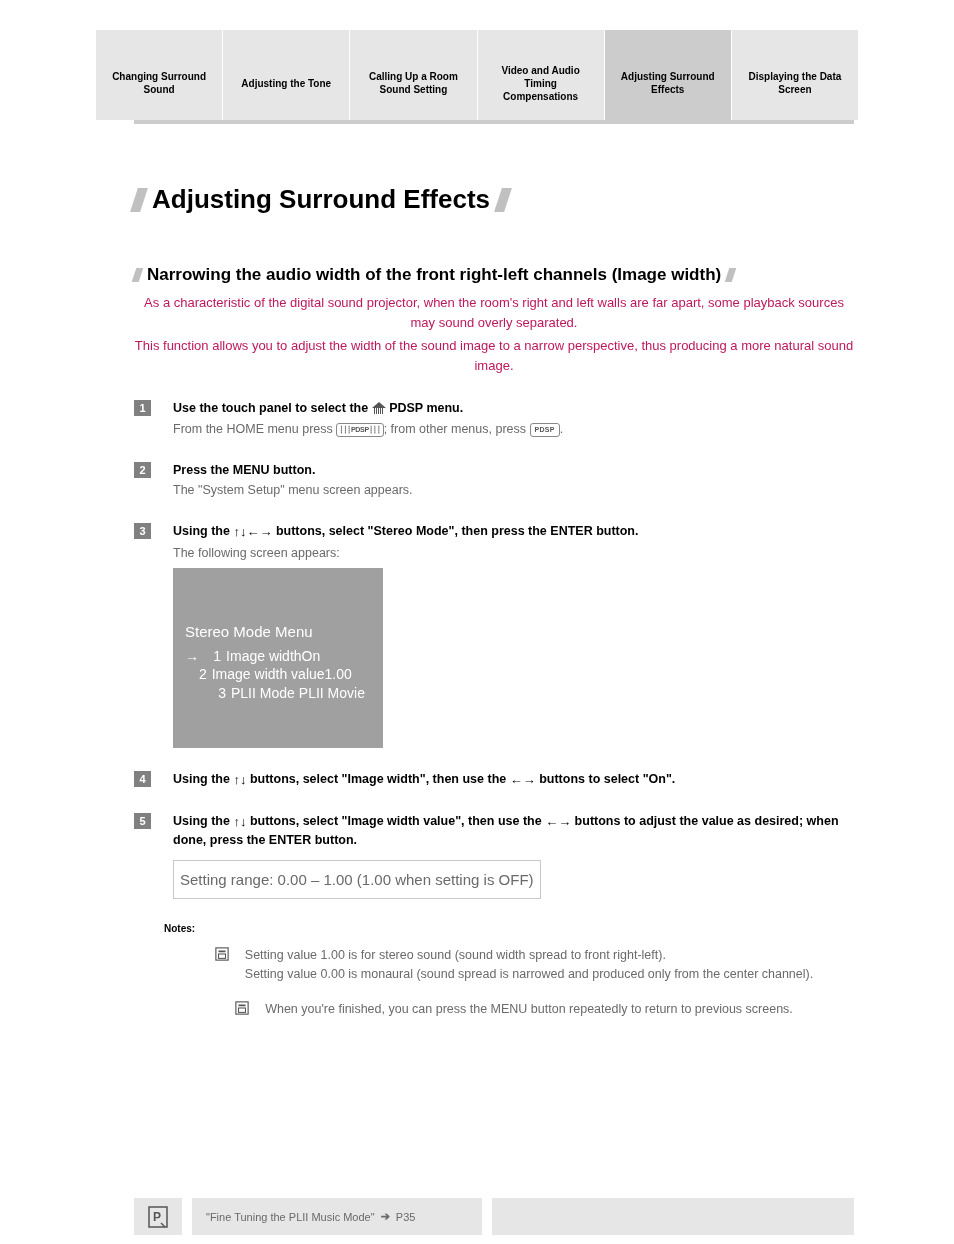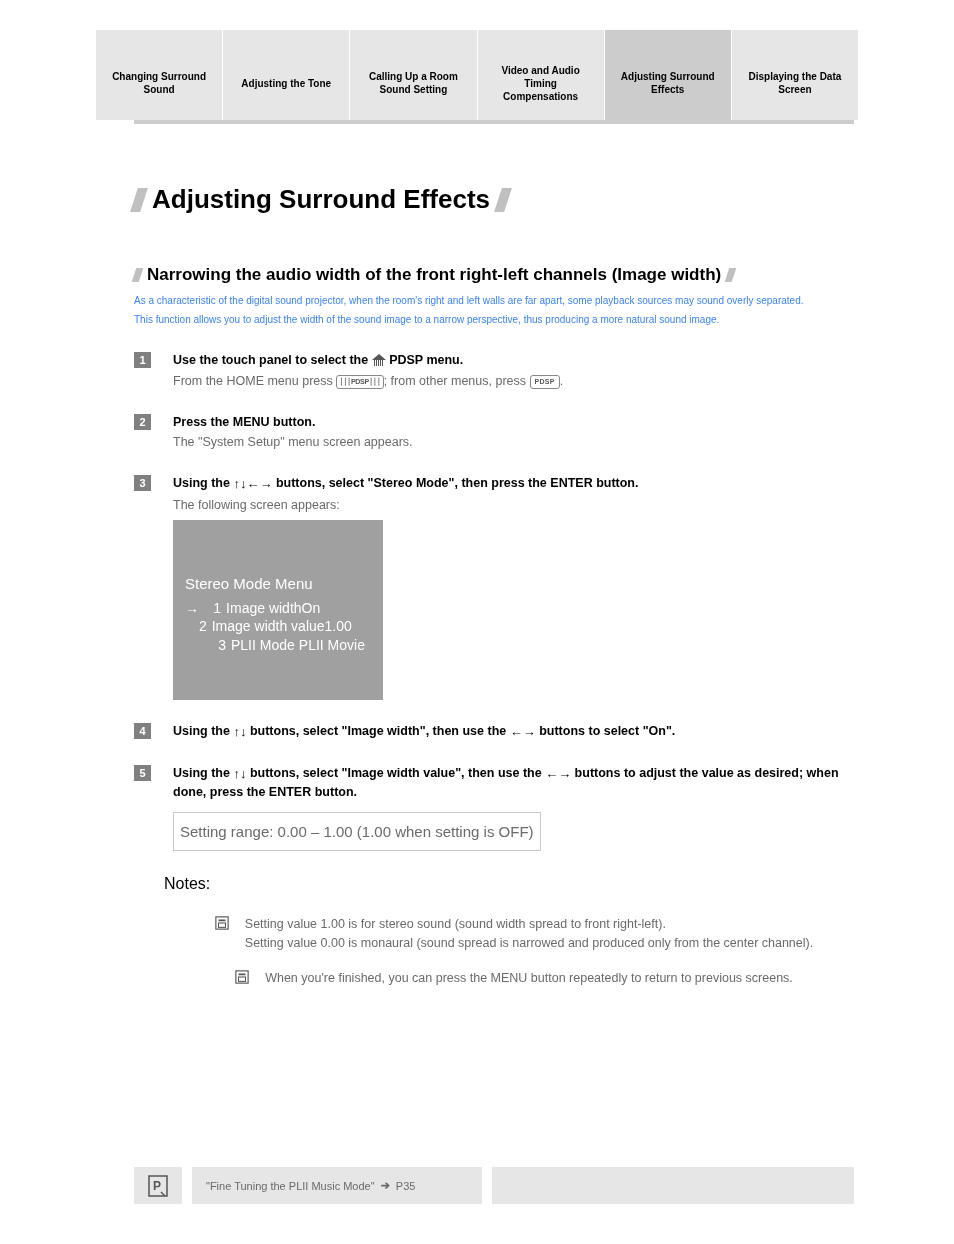--- a/index.html
+++ b/index.html
@@ -78,24 +78,25 @@
     width: 7px;
     height: 14px;
     background: #c0c0c0;
     transform: skewX(-18deg);
   }
   .sub-heading {
     font-size: 17px;
     font-weight: bold;
   }
   .body-text {
-    font-size: 10px;
-    color: #3b82f6;
+    font-size: 13px;
+    color: #be185d;
     line-height: 1.5;
     margin-bottom: 4px;
+    text-align: center;
   }
   .steps {
     margin-top: 24px;
   }
   .step {
     display: flex;
     align-items: flex-start;
     gap: 22px;
     margin-bottom: 22px;
   }
@@ -197,23 +198,23 @@
     font-size: 15px;
     color: #6a6a6a;
     margin-top: 10px;
     display: inline-block;
   }
   .notes-block {
     margin-top: 24px;
     padding-left: 40px;
   }
   .notes-heading {
-    font-size: 16px;
-    font-weight: normal;
-    margin-bottom: 22px;
+    font-size: 10px;
+    font-weight: bold;
+    margin-bottom: 12px;
     margin-left:-10px;
   }
   .note-row {
     display: flex;
     gap: 16px;
     margin-bottom: 16px;
     justify-content: center;
   }
   .note-icon {
     width:14px;height:14px;

